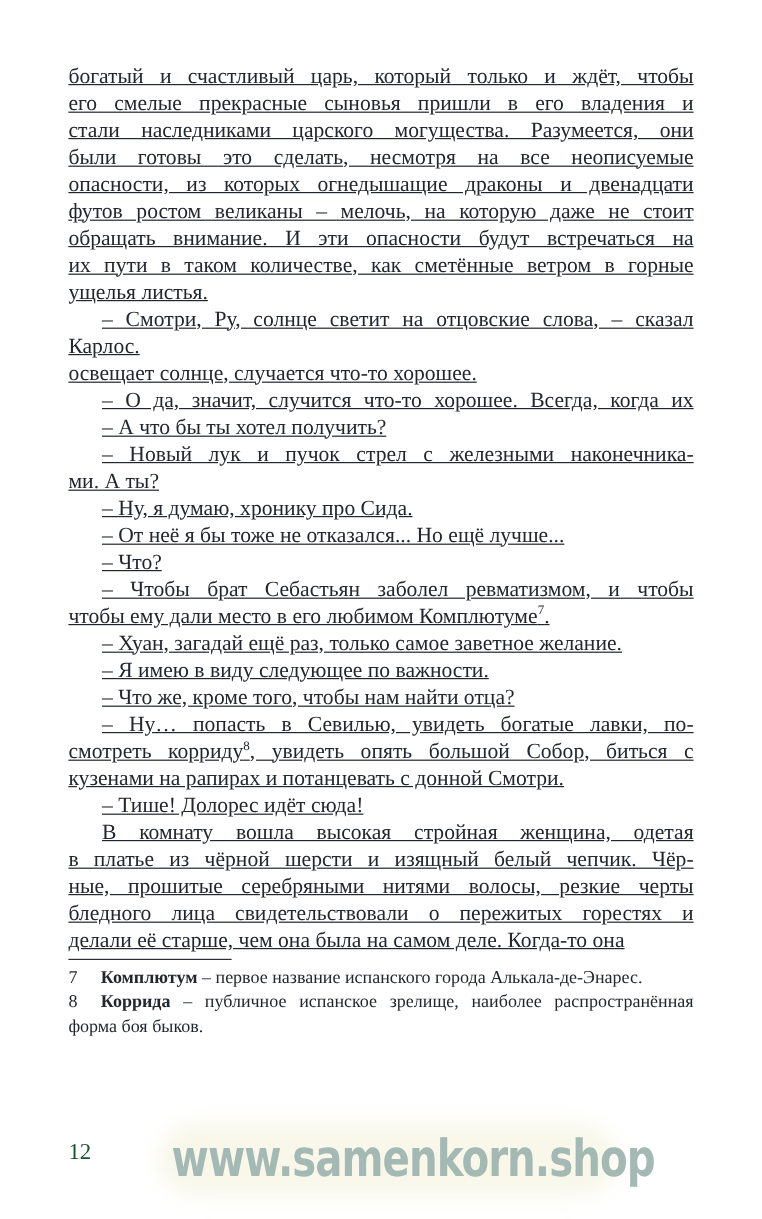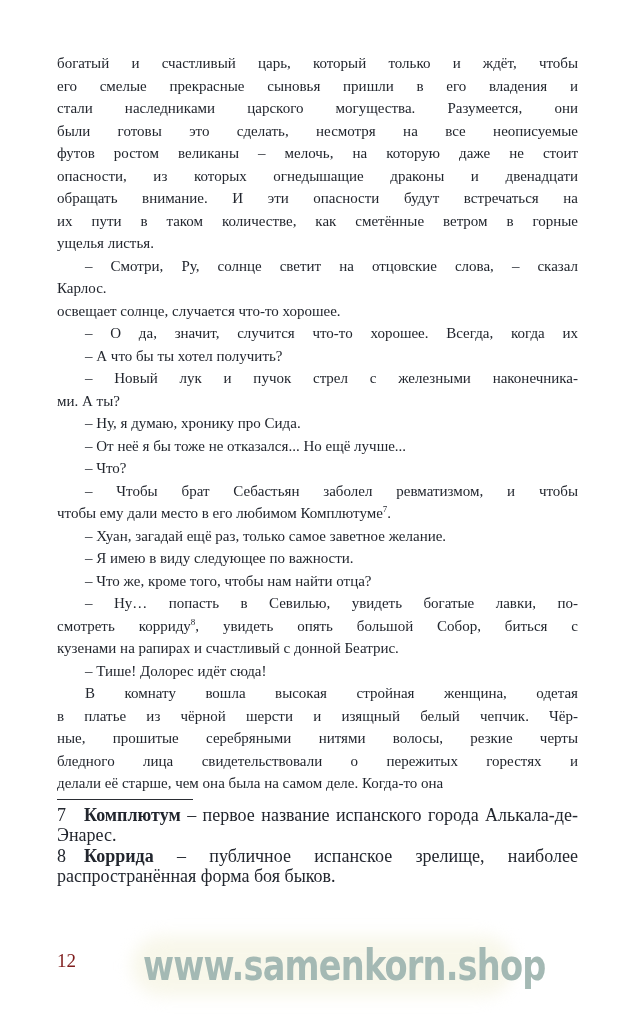--- a/index.html
+++ b/index.html
@@ -18,61 +18,62 @@
   .text-block {
     position: absolute;
     left: 57px;
     top: 52px;
     width: 521px;
   }
   .para {
     margin: 0;
   }
   .line {
-    font-size: 15px;
+    font-size: 18px;
     line-height: 22.5px;
     text-align: justify;
     white-space: normal;
+    text-decoration: underline;
   }
   .line.just {
     text-align-last: justify;
   }
   .line.indent {
     text-indent: 28px;
   }
   sup {
     font-size: 0.6em;
     line-height: 0;
     vertical-align: super;
   }
   .footnote-sep {
     border: 0;
     border-top: 1.6px solid #2a2d33;
     width: 136px;
     margin: 4px 0 5px 0;
   }
   .footnote {
-    font-size: 18px;
+    font-size: 15px;
     line-height: 20.6px;
     text-align: justify;
   }
   .fn-num {
     display: inline-block;
     min-width: 27px;
   }
   .footnote b {
     font-weight: bold;
   }
   .page-number {
     position: absolute;
     left: 57px;
     top: 949px;
     font-size: 19px;
     line-height: 24px;
-    color: #7f1d1d;
+    color: #14532d;
   }
   .watermark-halo {
     position: absolute;
     left: 132px;
     top: 936px;
     width: 382px;
     height: 60px;
     background: #f8f7ea;
     border-radius: 30px;
     filter: blur(8px);
@@ -95,22 +96,22 @@
 </head>
 <body>
 
 <div class="text-block">
   <div id="paragraphs">
       <div class="para">
         <div class="line just">богатый и счастливый царь, который только и ждёт, чтобы</div>
         <div class="line just">его смелые прекрасные сыновья пришли в его владения и</div>
         <div class="line just">стали наследниками царского могущества. Разумеется, они</div>
         <div class="line just">были готовы это сделать, несмотря на все неописуемые</div>
+        <div class="line just">опасности, из которых огнедышащие драконы и двенадцати</div>
         <div class="line just">футов ростом великаны – мелочь, на которую даже не стоит</div>
-        <div class="line just">опасности, из которых огнедышащие драконы и двенадцати</div>
         <div class="line just">обращать внимание. И эти опасности будут встречаться на</div>
         <div class="line just">их пути в таком количестве, как сметённые ветром в горные</div>
         <div class="line">ущелья листья.</div>
       </div>
       <div class="para">
         <div class="line just indent">– Смотри, Ру, солнце светит на отцовские слова, – сказал</div>
         <div class="line">Карлос.</div>
       </div>
       <div class="para">
         <div class="line">освещает солнце, случается что-то хорошее.</div>
@@ -141,21 +142,21 @@
       </div>
       <div class="para">
         <div class="line indent">– Я имею в виду следующее по важности.</div>
       </div>
       <div class="para">
         <div class="line indent">– Что же, кроме того, чтобы нам найти отца?</div>
       </div>
       <div class="para">
         <div class="line just indent">– Ну… попасть в Севилью, увидеть богатые лавки, по-</div>
         <div class="line just">смотреть корриду<sup>8</sup>, увидеть опять большой Собор, биться с</div>
-        <div class="line">кузенами на рапирах и счастливый с донной Беатрис.</div>
+        <div class="line">кузенами на рапирах и потанцевать с донной Смотри.</div>
       </div>
       <div class="para">
         <div class="line indent">– Тише! Долорес идёт сюда!</div>
       </div>
       <div class="para">
         <div class="line just indent">В комнату вошла высокая стройная женщина, одетая</div>
         <div class="line just">в платье из чёрной шерсти и изящный белый чепчик. Чёр-</div>
         <div class="line just">ные, прошитые серебряными нитями волосы, резкие черты</div>
         <div class="line just">бледного лица свидетельствовали о пережитых горестях и</div>
         <div class="line">делали её старше, чем она была на самом деле. Когда-то она</div>

